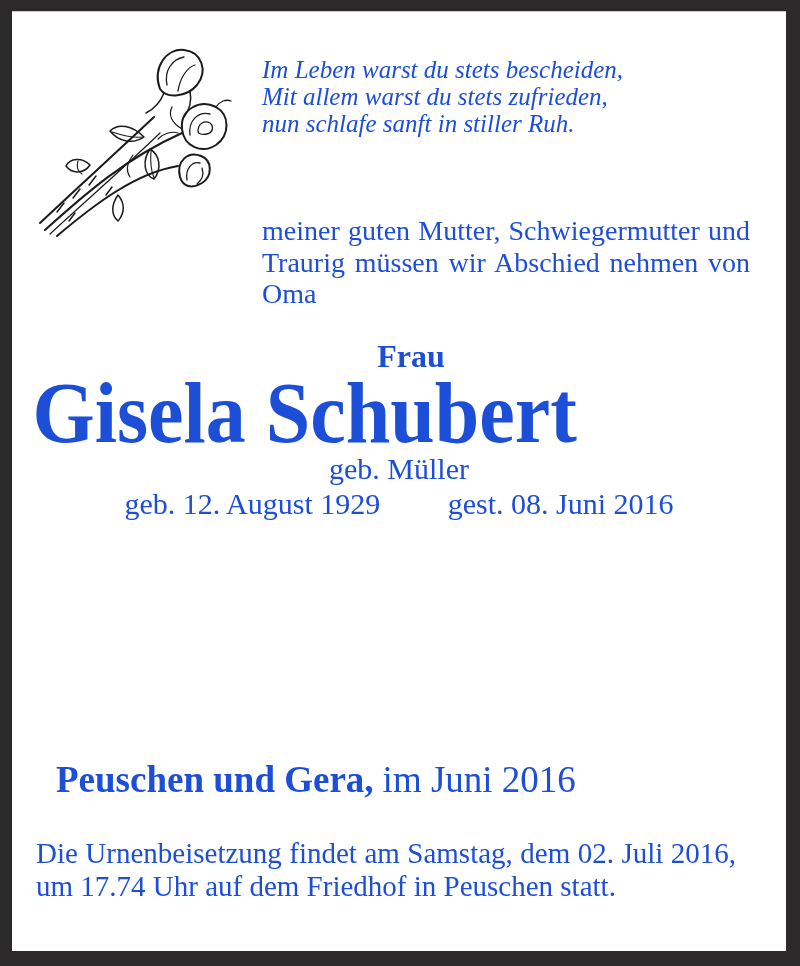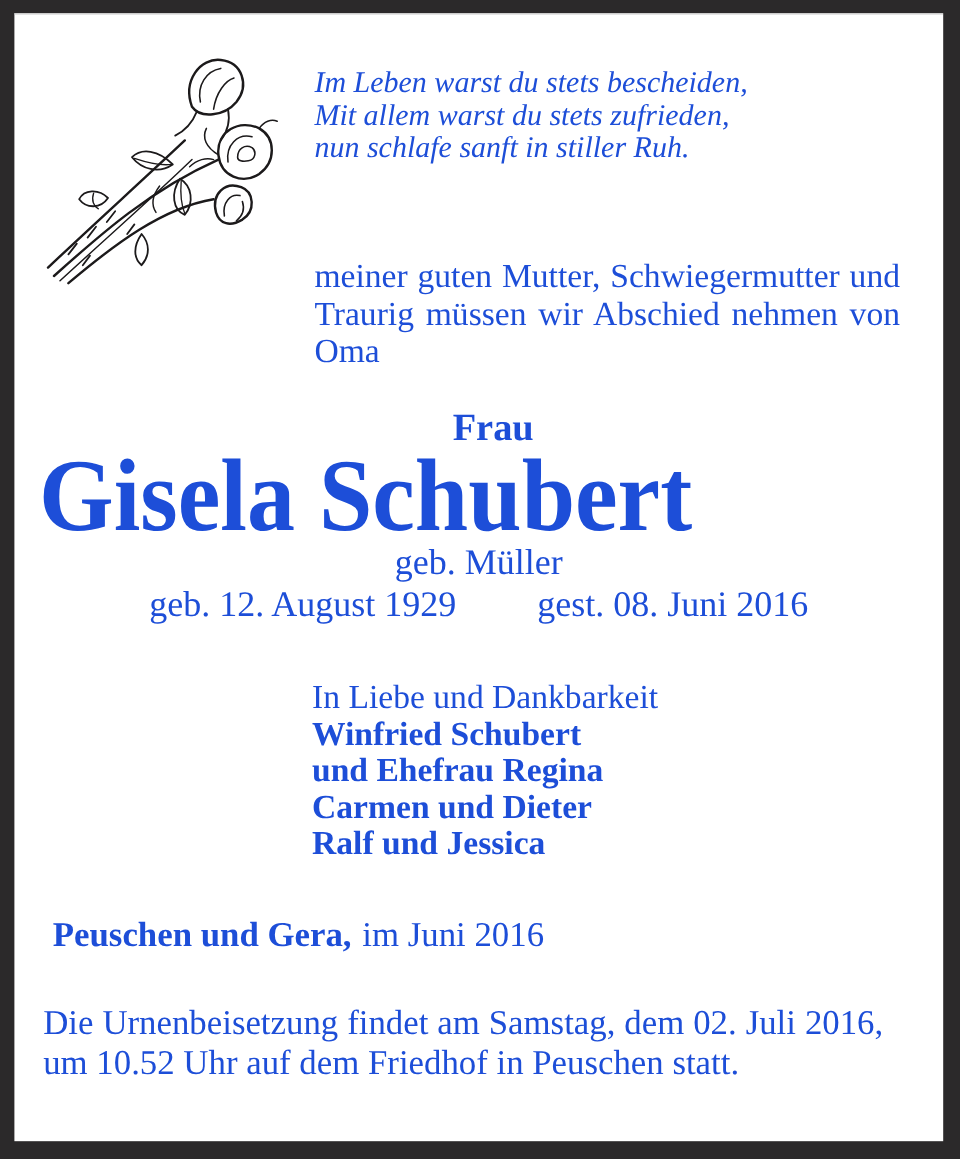--- a/index.html
+++ b/index.html
@@ -111,23 +111,23 @@
     top: 556px;
     font-size: 28px;
     line-height: 30.5px;
     white-space: nowrap;
   }
   .mourners .names {
     font-weight: bold;
   }
   .dateline {
     position: absolute;
-    left: 32px;
+    left: 44px;
     top: 753px;
-    font-size: 29px;
+    font-size: 37px;
     line-height: 31px;
     white-space: nowrap;
   }
   .dateline .places {
     font-weight: bold;
   }
   .dateline .when {
     margin-left: 9px;
   }
   .funeral {
@@ -203,31 +203,24 @@
       <span class="squeeze">Gisela Schubert</span>
     </div>
 
     <div class="maiden">geb. Müller</div>
 
     <div class="dates">
       <span class="birth">geb. 12. August 1929</span>
       <span class="death">gest. 08. Juni 2016</span>
     </div>
 
-    <div class="mourners">
-      <div>In Liebe und Dankbarkeit</div>
-      <div class="names">Winfried Schubert</div>
-      <div class="names">und Ehefrau Regina</div>
-      <div class="names">Carmen und Dieter</div>
-      <div class="names">Ralf und Jessica</div>
-    </div>
 
     <div class="dateline">
       <span class="places">Peuschen und Gera,</span><span class="when">im Juni 2016</span>
     </div>
 
     <div class="funeral">
       <div class="jline">Die Urnenbeisetzung findet am Samstag, dem 02. Juli 2016,</div>
-      <div>um 10.52 Uhr auf dem Friedhof in Peuschen statt.</div>
+      <div>um 17.74 Uhr auf dem Friedhof in Peuschen statt.</div>
     </div>
 
   </div>
 </div>
 
 </body></html>

